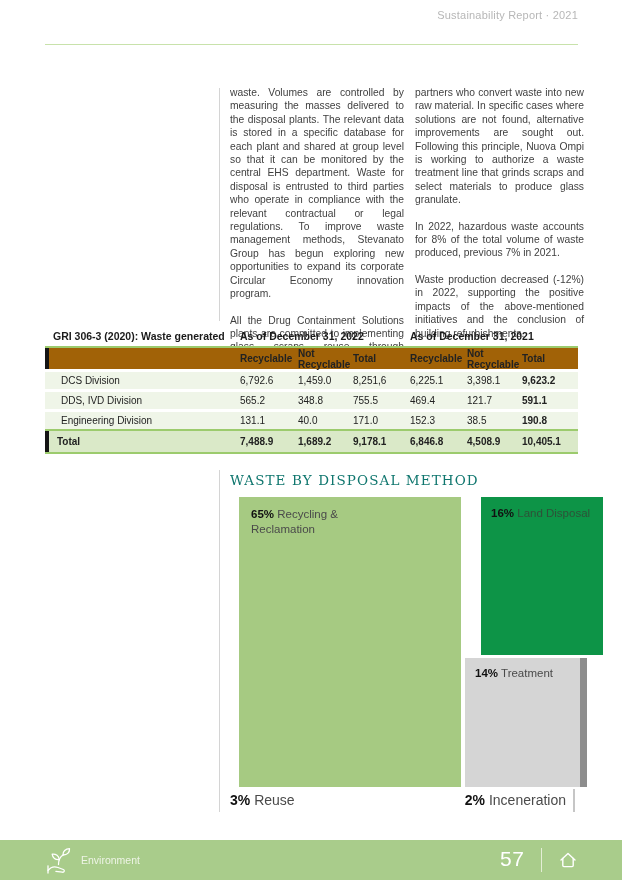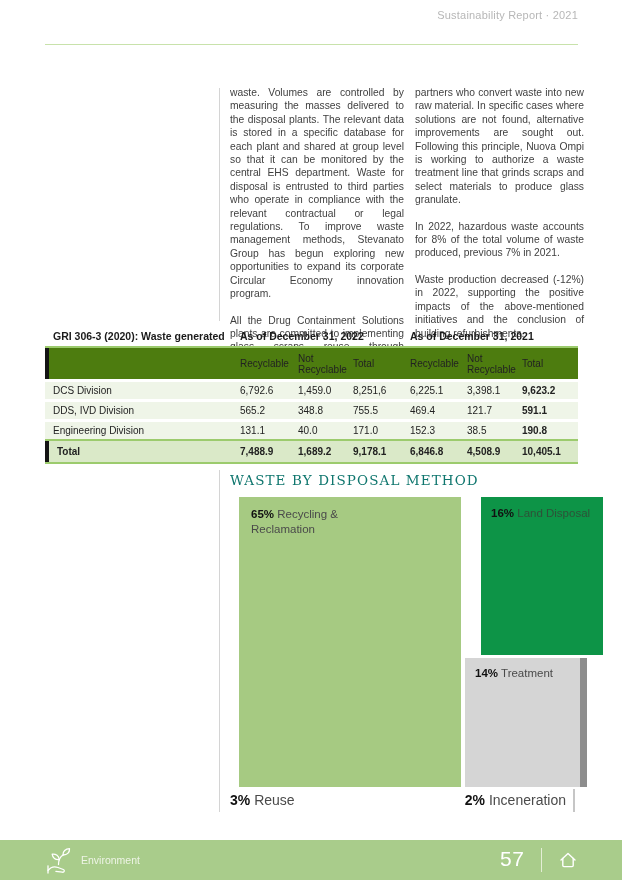--- a/index.html
+++ b/index.html
@@ -37,27 +37,27 @@
   .tbl-caption { position: absolute; top: 330px; left: 0; width: 622px;
     font-size: 10.5px; font-weight: bold; color: #1a1a1a; }
   .tbl-caption .cap-name { position: absolute; left: 53px; }
   .tbl-caption .cap-2022 { position: absolute; left: 240px; }
   .tbl-caption .cap-2021 { position: absolute; left: 410px; }
   .gri-table { position: absolute; left: 45px; top: 346px; width: 533px; font-size: 10px; color: #222; }
   .grule { height: 2px; background: #9ccb6d; }
   .thead-row, .trow, .ttotal {
     display: flex; align-items: center; position: relative;
   }
-  .thead-row { height: 31px; background: #4d7c0f; font-weight: normal; line-height: 11px; }
+  .thead-row { height: 21px; background: #a16207; font-weight: bold; line-height: 11px; }
   .trow { height: 17px; background: #eff5e8; margin-top: 3px; }
   .trow:last-of-type { margin-bottom: 3px; }
   .ttotal { height: 21px; background: #dae9c8; font-weight: bold; }
   .blackbar { position: absolute; left: 0; top: 0; bottom: 0; width: 4px; background: #141414; }
   .tcell { flex: 0 0 auto; }
-  .c-label { width: 195px; padding-left: 8px; }
+  .c-label { width: 195px; padding-left: 16px; }
   .ttotal .c-label { padding-left: 12px; }
   .c1 { width: 58px; } .c2 { width: 55px; } .c3 { width: 57px; }
   .c4 { width: 57px; } .c5 { width: 55px; } .c6 { width: 56px; }
   .bold-col { font-weight: bold; }
   
   .chart-vrule {
     position: absolute; left: 219px; top: 470px;
     width: 1px; height: 342px; background: #d4d4d4;
   }
   .chart-title {

